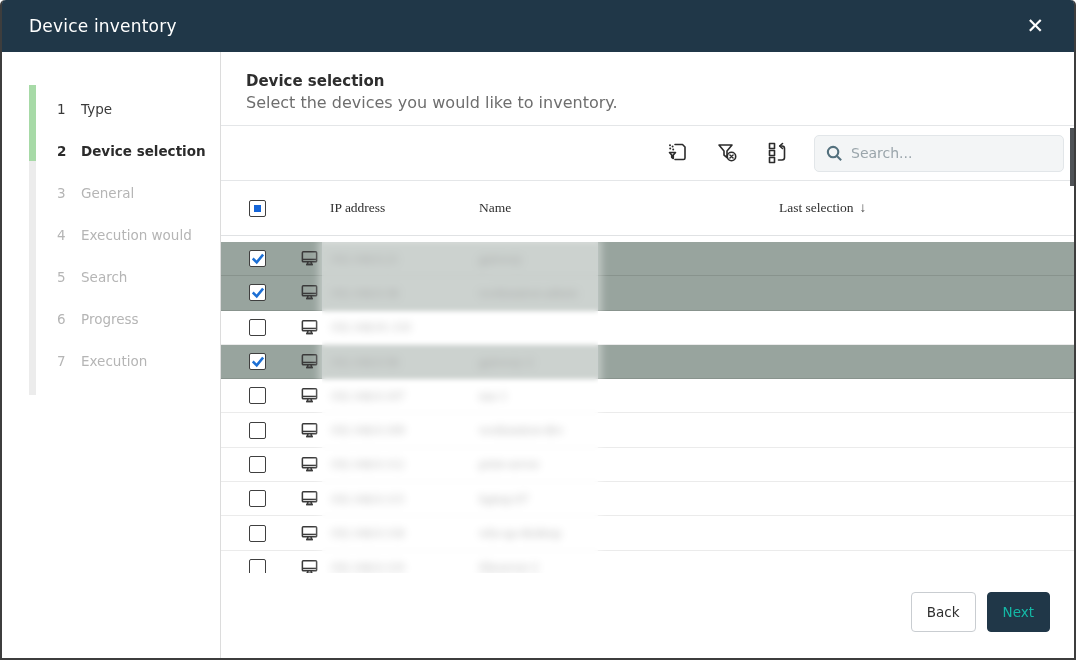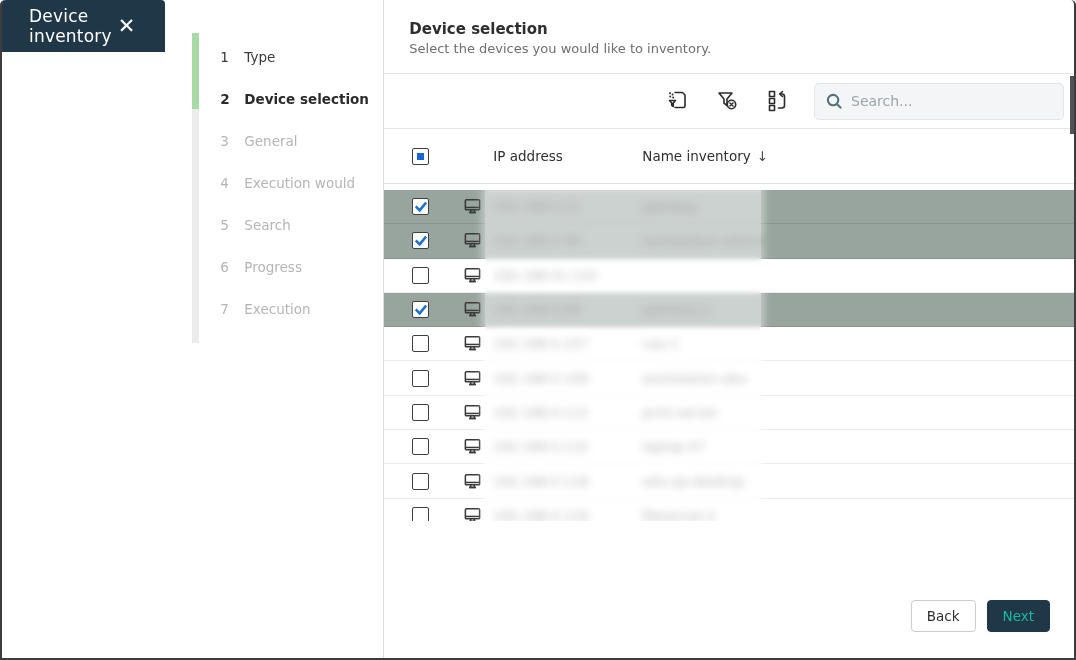--- a/index.html
+++ b/index.html
@@ -1,18 +1,18 @@
 <!DOCTYPE html>
 <html><head>
 <meta charset="utf-8">
 <style>
   * { margin:0; padding:0; box-sizing:border-box; }
   html,body { width:1076px; height:660px; background:#fff; font-family:"DejaVu Sans","Liberation Sans",sans-serif; overflow:hidden; }
 
-  .dialog { width:1076px; height:660px; display:flex; flex-direction:row;
+  .dialog { width:1076px; height:660px; display:flex; flex-direction:column;
             border:2px solid #3d3d3d; border-top:none; border-radius:5px 5px 0 0; background:#fff; }
 
   
   .dlg-header { height:52px; flex:0 0 52px; background:#203748; color:#fff;
                 display:flex; align-items:center; padding:0 24px 0 27px; border-radius:4px 4px 0 0; }
   .dlg-title { font-size:17px; font-weight:500; letter-spacing:.2px; }
   .close-btn { margin-left:auto; background:none; border:none; color:#fff; font-size:21px;
                line-height:1; cursor:pointer; padding:4px 6px; font-family:inherit; }
 
   
@@ -26,36 +26,36 @@
   .step { height:42px; display:flex; align-items:center; padding-left:55px; font-size:13.5px; color:#b5b5b5; cursor:default; }
   .step .num { width:24px; flex:0 0 24px; }
   .step.done { color:#3a3a3a; }
   .step.active { color:#2b2b2b; font-weight:bold; }
 
   
   .main { flex:1; display:flex; flex-direction:column; position:relative; min-width:0; }
 
   .intro { flex:0 0 74px; padding:20px 25px 0 25px; border-bottom:1px solid #e4e6e8; }
   .intro h2 { font-size:15px; font-weight:bold; color:#2e2e2e; margin-bottom:3px; }
-  .intro p { font-size:13px; color:#6e6e6e; }
+  .intro p { font-size:16px; color:#6e6e6e; }
 
   
   .toolbar { flex:0 0 55px; border-bottom:1px solid #e4e6e8; display:flex; align-items:center;
              justify-content:flex-end; gap:24px; padding-right:10px; }
   .tool-btn { width:26px; height:26px; background:none; border:none; cursor:pointer; padding:0;
               display:flex; align-items:center; justify-content:center; }
   .tool-btn svg { stroke:#2b2b2b; fill:none; stroke-width:1.6; stroke-linecap:round; stroke-linejoin:round; }
   .search-wrap { position:relative; width:250px; height:37px; }
   .search-wrap svg { position:absolute; left:11px; top:9px; stroke:#53707d; fill:none; stroke-width:2.2; }
   .search-input { width:100%; height:100%; background:#f3f5f6; border:1px solid #e2e6e9; border-radius:5px;
                   padding:0 26px 0 36px; font-size:14px; color:#333; font-family:inherit; }
   .search-input::placeholder { color:#9aa5ab; }
 
   
-  .tgrid { display:grid; grid-template-columns:51px 30px 149px 300px 1fr; align-items:center; padding-left:28px; }
+  .tgrid { display:grid; grid-template-columns:51px 30px 149px 300px 1fr; align-items:center; padding-left:28px;font-family:Liberation Serif, serif; }
   .thead { flex:0 0 55px; border-bottom:1px solid #e0e2e4; font-size:13.5px; color:#2f2f2f; font-weight:500; }
   .sort-arrow { margin-left:6px; font-weight:400; color:#444; }
 
   .rows-viewport { margin-top:6px; height:331px; overflow:hidden; position:relative; }
   .row { height:34.3px; border-bottom:1px solid rgba(0,0,0,0.08); font-size:13px; color:#3f3f3f; cursor:pointer; }
   .row.selected { background:#98a49e; border-bottom-color:rgba(0,0,0,0.10); }
   .redacted { filter:blur(3.5px); opacity:.85; white-space:nowrap; }
 
   .blur-overlay { position:absolute; left:101px; top:0; width:276px; height:100%;
                   background:rgba(255,255,255,0.5); -webkit-backdrop-filter:blur(2.5px); backdrop-filter:blur(2.5px);
@@ -68,21 +68,21 @@
   .cb.checked svg { display:block; stroke:#1c6fd4; fill:none; stroke-width:3; stroke-linecap:square; }
   .cb .indet { display:none; width:7px; height:7px; background:#1565d8; }
   .cb.indeterminate .indet { display:block; }
 
   .dev-icon svg { stroke:#3a3a3a; fill:none; stroke-width:1.6; display:block; }
 
   .scroll-thumb { position:absolute; right:0; top:76px; width:4px; height:58px; background:#4f5357; }
 
   
   .footer { margin-top:auto; display:flex; justify-content:flex-end; gap:11px; padding:0 24px 26px 0; }
-  .btn { height:32px; border-radius:4px; font-size:13.5px; font-family:inherit; cursor:pointer; padding:0 15px; }
+  .btn { height:40px; border-radius:4px; font-size:13.5px; font-family:inherit; cursor:pointer; padding:0 15px; }
   .btn-back { background:#fff; border:1px solid #c9cdd1; color:#2e2e2e; }
   .btn-next { background:#203748; border:1px solid #203748; color:#14b8a6; }
 </style>
 </head>
 <body>
 
 <div class="dialog">
 
   <div class="dlg-header">
     <span class="dlg-title">Device inventory</span>
@@ -180,22 +180,23 @@
           <input class="search-input" type="text" value="" placeholder="Search..." style="">
         </div>
       </div>
 
       <div class="thead tgrid">
         <div class="cb indeterminate">
             <span class="indet"></span>
           </div>
         <div></div>
         <div>IP address</div>
+        <div>Name</div>
         <div>
-          <span>Name inventory</span><span class="sort-arrow">↓</span>
+          <span>Last selection</span><span class="sort-arrow">↓</span>
         </div>
       </div>
 
       <div class="rows-viewport">
   <div class="row tgrid selected">
     <div class="cb checked">
       <svg width="12" height="12" viewBox="0 0 14 14">
                 <path d="M2 7.5 L5.5 11 L12 3"></path>
               </svg>
     </div>

